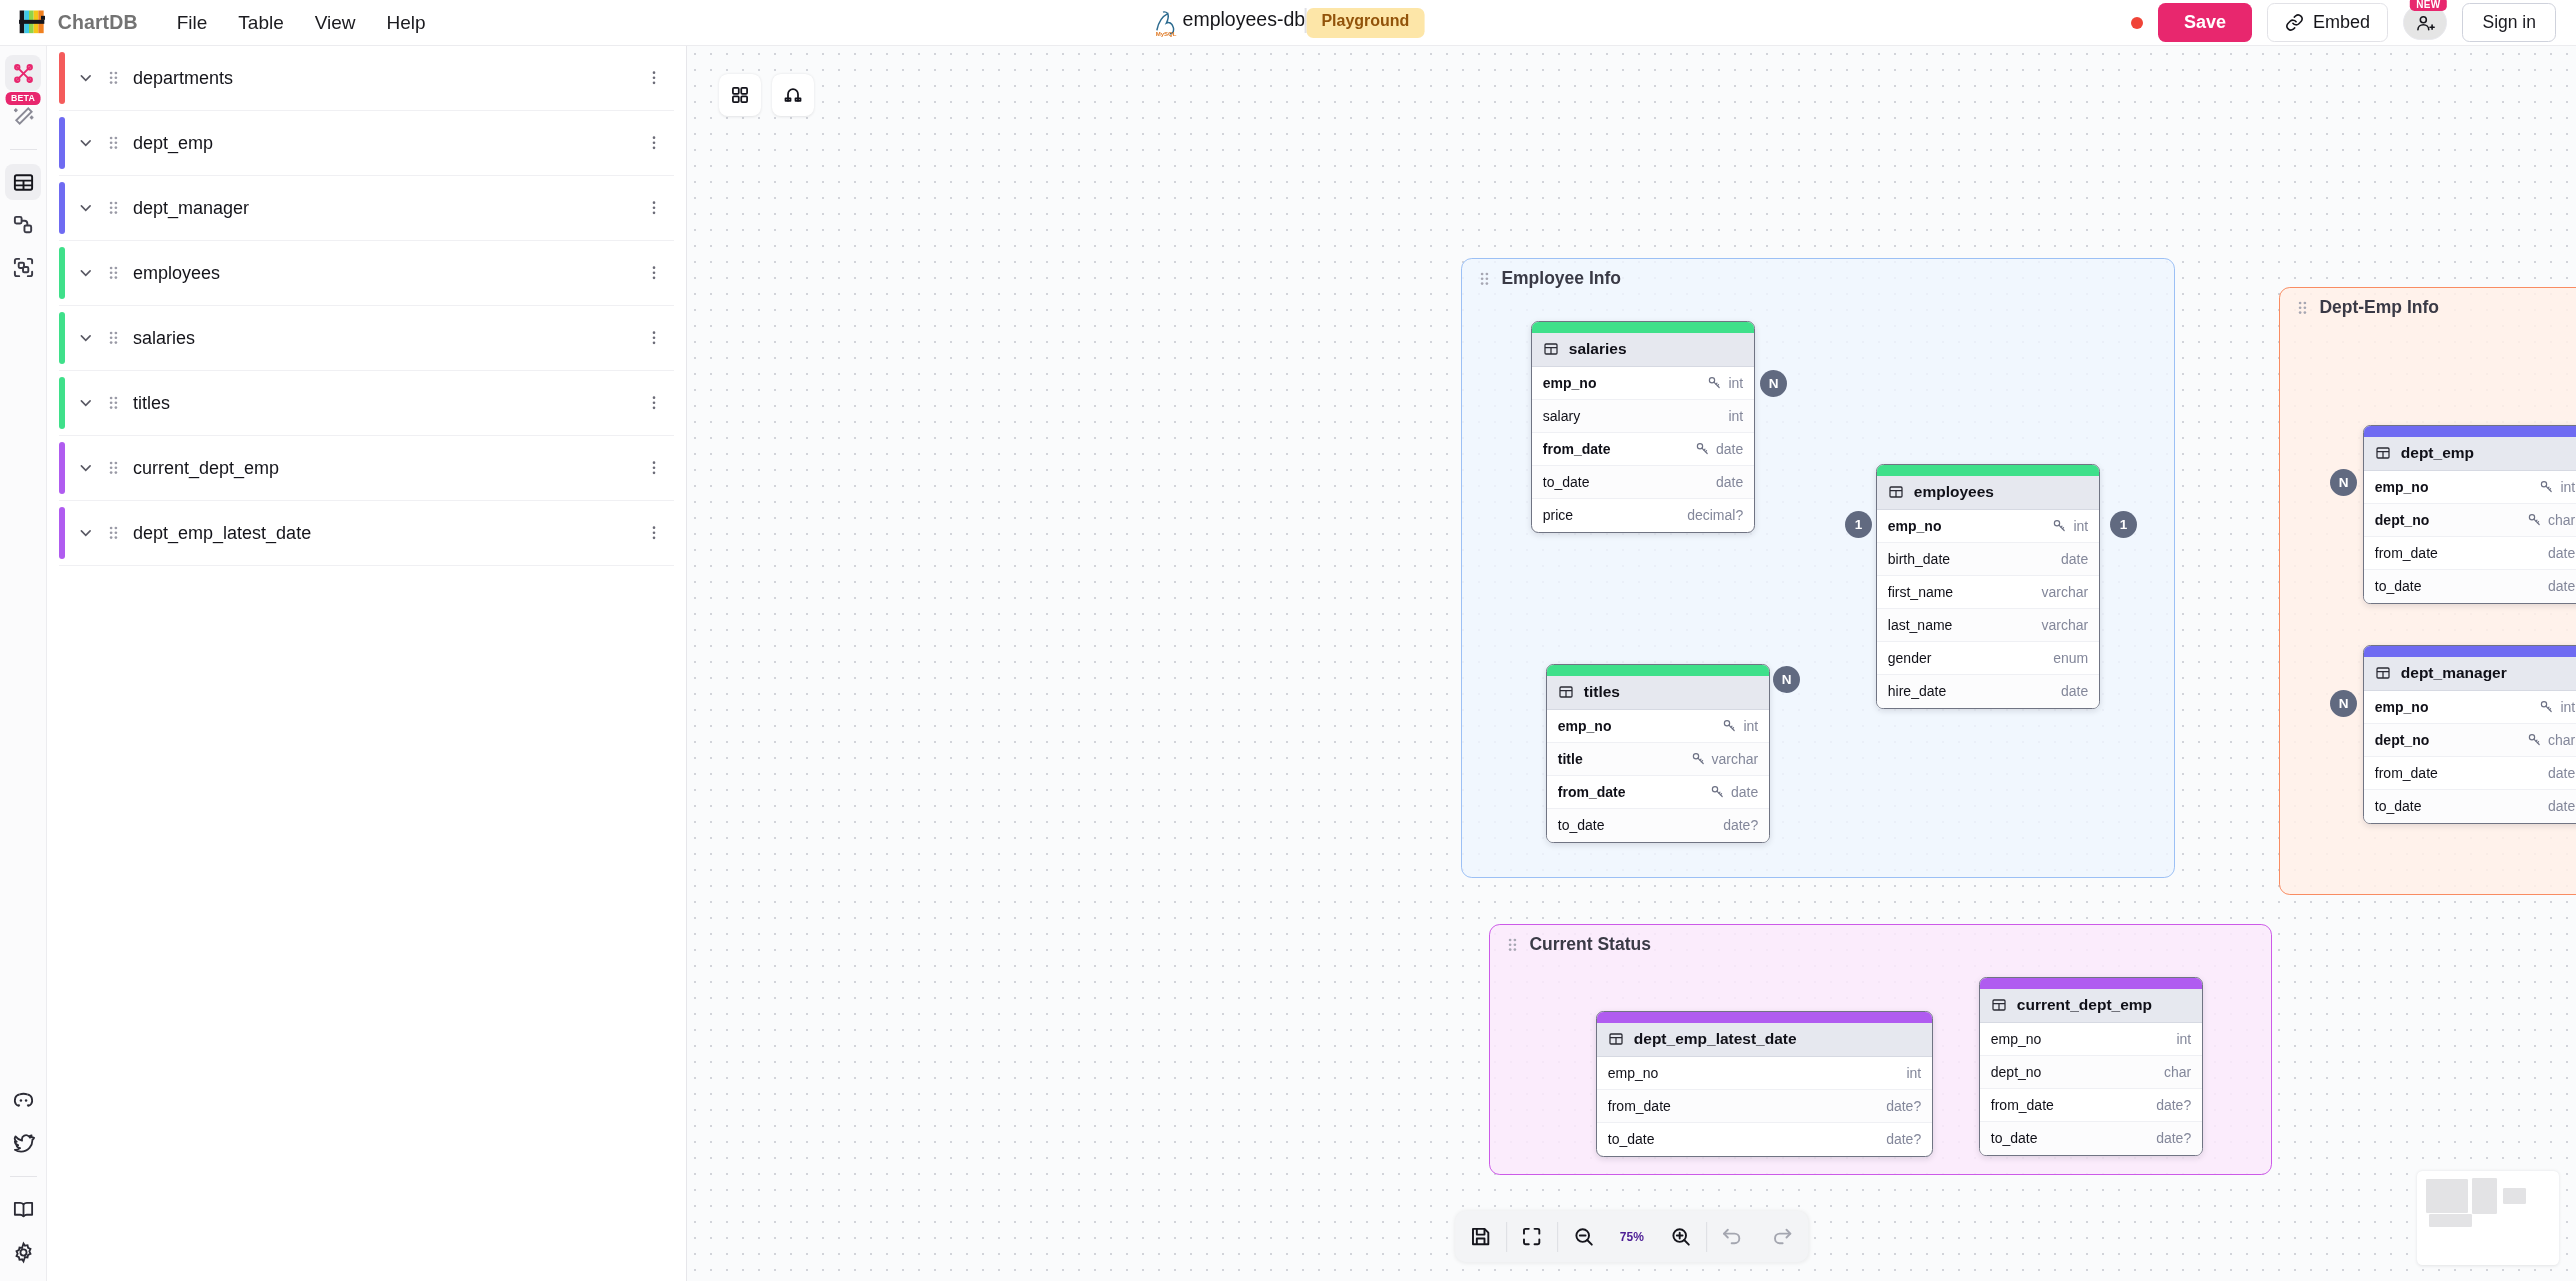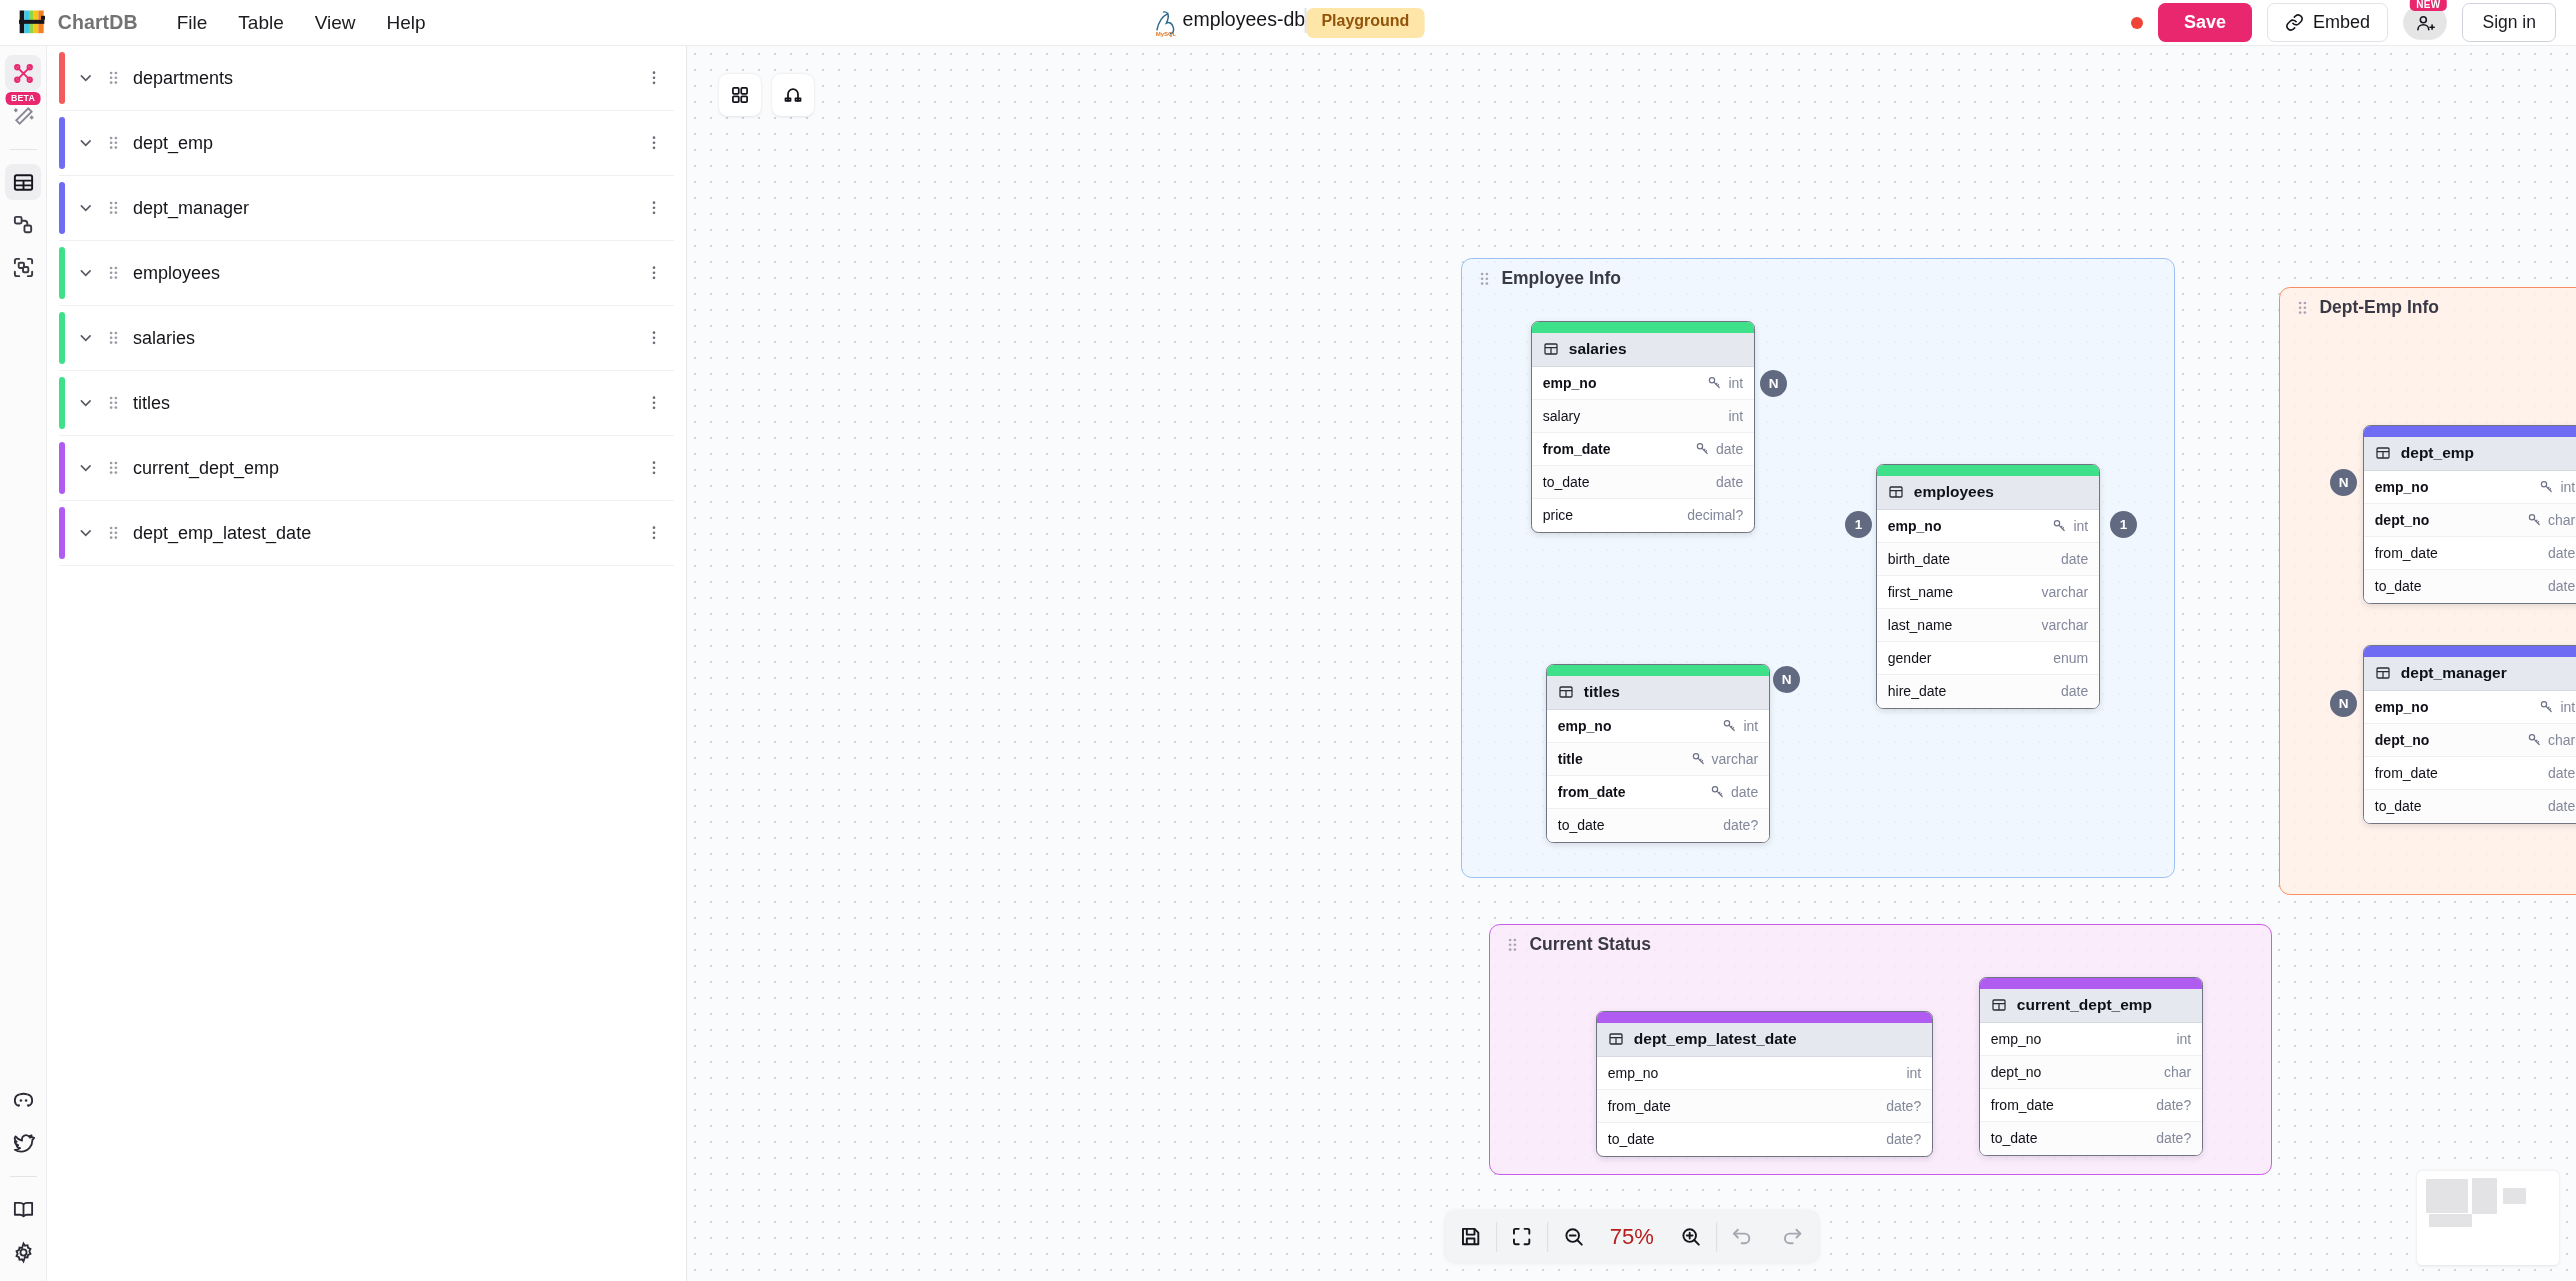--- a/index.html
+++ b/index.html
@@ -183,21 +183,21 @@
     height: 51px; background: #f3f4f6; border-radius: 10.8px;
     display: flex; align-items: center; z-index: 20;
     box-shadow: 0 0.7px 4px rgba(20,20,30,.08);
   }
   .bb-btn {
     width: 51px; height: 51px; display: flex; align-items: center; justify-content: center;
     cursor: pointer; color: #15151c;
   }
   .bb-btn.muted { color: #a4a6b0; }
   .bb-div { width: 0.7px; height: 30px; background: #dcdde2; }
-  .bb-zoom { font-size: 22px; color: #b91c1c; font-weight: 400; padding: 0 10.8px; cursor: pointer; }
+  .bb-zoom { font-size: 12px; color: #4c1d95; font-weight: 700; padding: 0 10.8px; cursor: pointer; }
 
   
   .minimap {
     position: absolute; right: 17.5px; bottom: 17.5px; width: 142px; height: 94px;
     background: #fff; border-radius: 5.4px; box-shadow: 0 0.7px 3.4px rgba(20,20,30,.10);
     overflow: hidden; z-index: 18;
   }
   .mm-rect { position: absolute; background: #e3e3e5; border-radius: 1.3px; }
 </style>
 </head>

